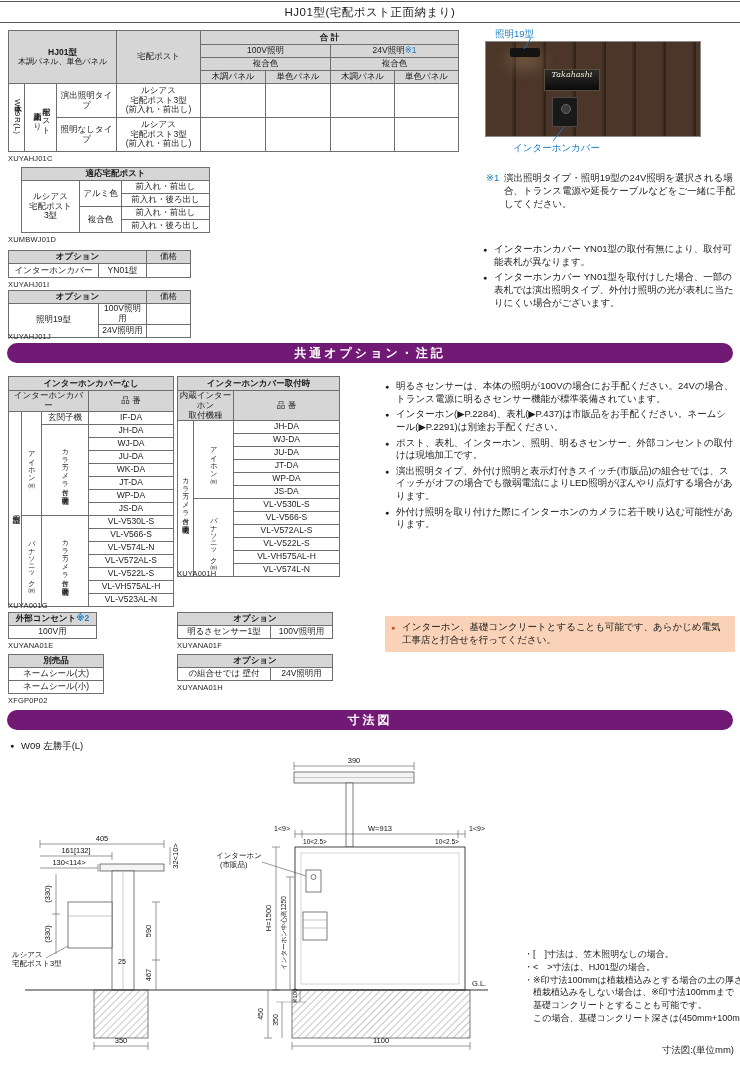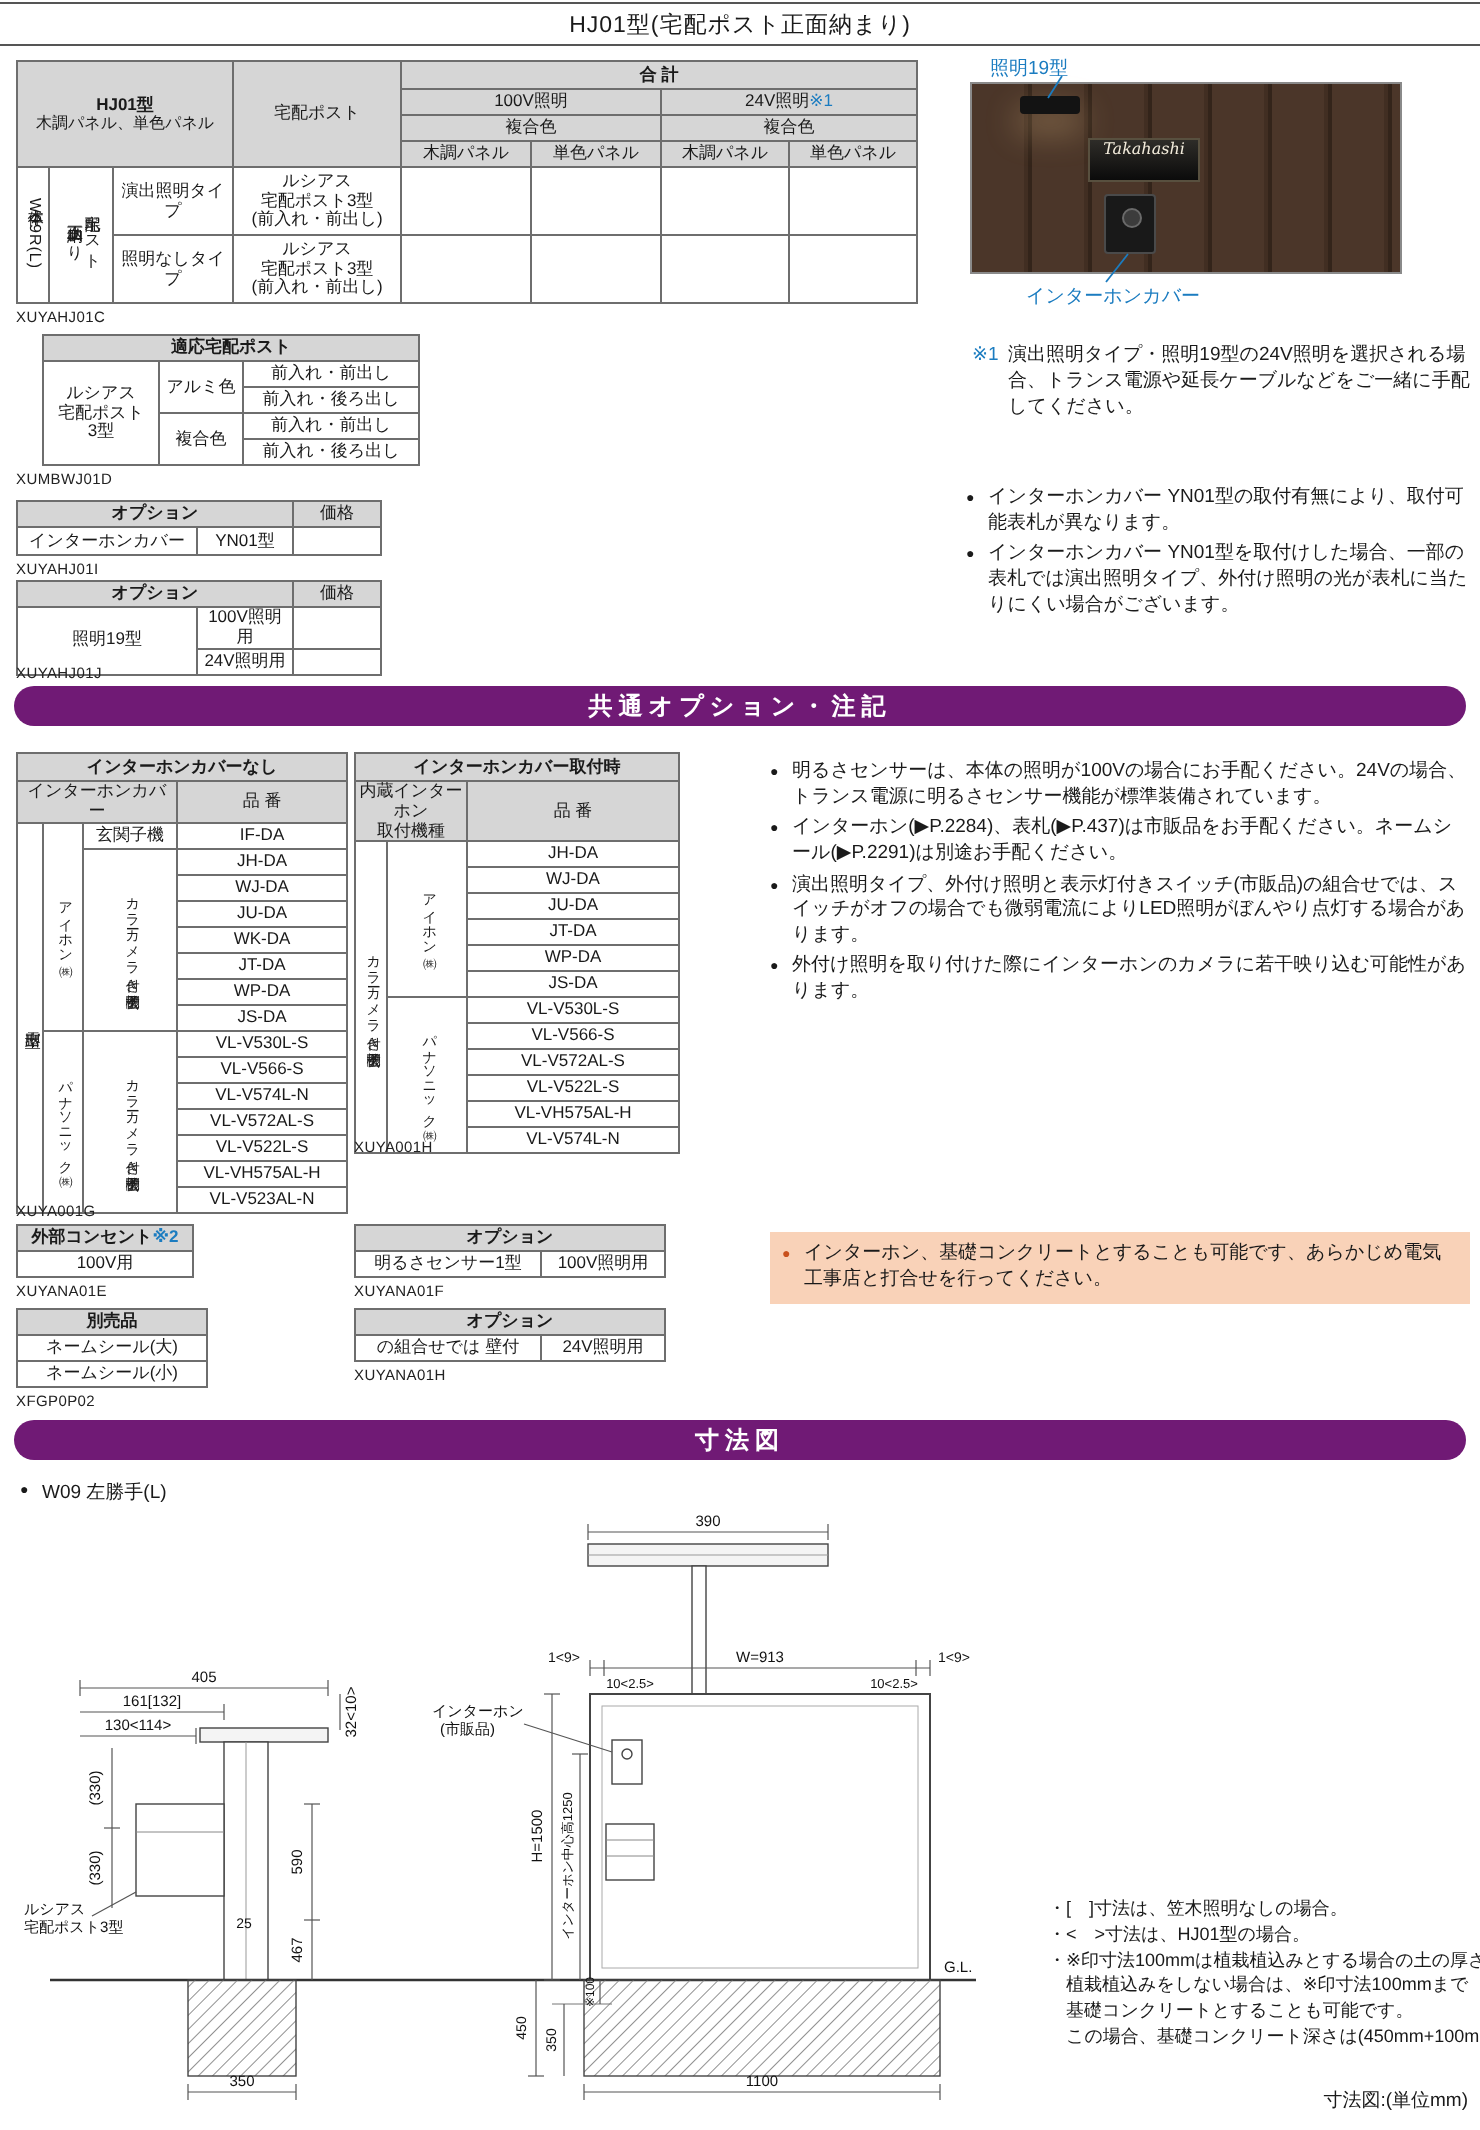--- a/index.html
+++ b/index.html
@@ -412,20 +412,21 @@
         <td class="f8">の組合せでは 壁付</td>
         <td class="f8">24V照明用</td>
       </tr>
     </tbody>
   </table>
   <div class="code" style="left:177px; top:683px">XUYANA01H</div>
 
   <div class="ncol">
     <div class="note">明るさセンサーは、本体の照明が100Vの場合にお手配ください。24Vの場合、トランス電源に明るさセンサー機能が標準装備されています。</div>
     <div class="note">インターホン(▶P.2284)、表札(▶P.437)は市販品をお手配ください。ネームシール(▶P.2291)は別途お手配ください。</div>
+    <div class="note">ポスト、表札、インターホン、照明、明るさセンサー、外部コンセントの取付けは現地加工です。</div>
     <div class="note">演出照明タイプ、外付け照明と表示灯付きスイッチ(市販品)の組合せでは、スイッチがオフの場合でも微弱電流によりLED照明がぼんやり点灯する場合があります。</div>
     <div class="note">外付け照明を取り付けた際にインターホンのカメラに若干映り込む可能性があります。</div>
   </div>
   <div class="hl">インターホン、基礎コンクリートとすることも可能です、あらかじめ電気工事店と打合せを行ってください。</div>
 
   <div class="banner" style="top:710px">寸法図</div>
   <div class="dim-head">W09 左勝手(L)</div>
 
   <svg class="dsvg" width="520" height="300" viewBox="0 0 520 300">
     <defs>

